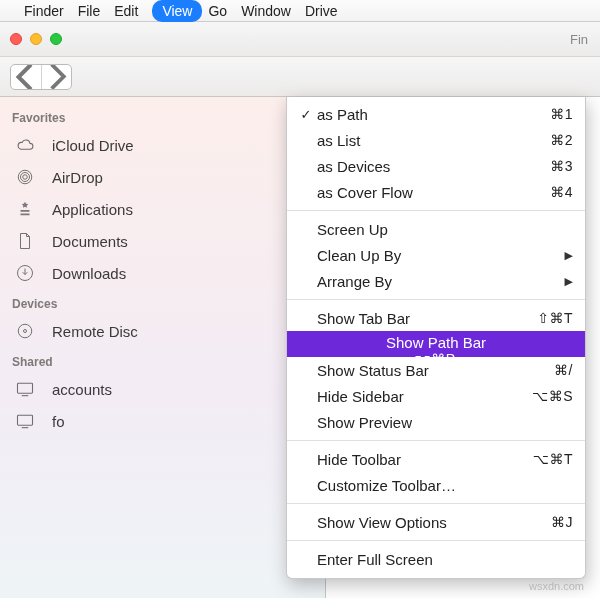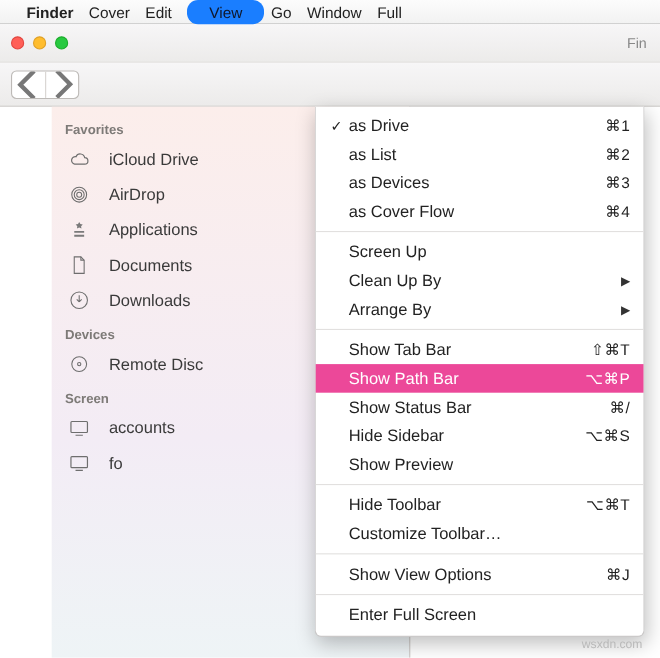--- a/index.html
+++ b/index.html
@@ -1,70 +1,70 @@
 <!DOCTYPE html>
 <html><head>
 <meta charset="utf-8">
 <style>
 * { margin: 0; padding: 0; box-sizing: border-box; font-family: -apple-system, "Helvetica Neue", Helvetica, Arial, sans-serif; -webkit-font-smoothing: antialiased; }
 html, body { width: 600px; height: 598px; overflow: hidden; background: #fff; }
 
 .menubar { height: 22px; background: linear-gradient(#fcfcfc,#f2f2f2); border-bottom: 1px solid #ccc; display: flex; align-items: center; padding: 0 10px 0 12px; font-size: 14px; color: #222; }
 .menubar .apple { font-size: 15px; margin-right: 12px; }
-.menubar .app { font-weight: 700; margin-right: 14px; }
+.menubar .app { font-weight: 400; margin-right: 14px; }
 .menubar .m { margin-right: 14px; }
-.menubar .m.active { background: #1a7eff; color: #0f172a; padding: 2px 20px; border-radius: 10px; margin-right: 6px; height: 22px; display:flex; align-items:center;}
+.menubar .m.active { background: #1a7eff; color: #ffffff; padding: 2px 10px; border-radius: 10px; margin-right: 6px; height: 22px; display:flex; align-items:center;}
 
 .titlebar { height: 35px; background: linear-gradient(#f7f6f7,#ecebea); border-bottom: 1px solid #d7d4d2; display: flex; align-items: center; padding: 0 10px; }
 .traffic { display: flex; gap: 8px; margin-right: 14px; }
 .dot { width: 12px; height: 12px; border-radius: 50%; }
 .dot.red { background: #ff5f57; border:1px solid #e24640;}
 .dot.yellow { background: #ffbd2e; border:1px solid #e0a127;}
 .dot.green { background: #28c940; border:1px solid #1dad2c;}
 .titlebar-right { margin-left: auto; color: #888; font-size: 13px; padding-right: 2px; }
 
 .toolbar { height: 40px; background: linear-gradient(#f7f6f7,#ecebea); border-bottom: 1px solid #c9c6c4; display:flex; align-items:center; padding: 0 10px; }
 .navseg { display:flex; border:1px solid #bdbab7; border-radius:5px; overflow:hidden; background:#fff; }
 .navbtn { width:30px; height:24px; display:flex; align-items:center; justify-content:center; color:#6b6b6b; font-size:14px;}
 .navbtn + .navbtn { border-left:1px solid #d6d3d0; }
 
 .body { display:flex; position: relative;}
 
-.sidebar { width: 326px; background: linear-gradient(180deg, #fceeeb 0%, #f3ecf5 60%, #eef4f6 100%); border-right:1px solid #c9c6c4; padding: 6px 0 10px 0; height: 501px; font-size: 15px; color:#3d3d3d;margin-left:47px;}
+.sidebar { width: 326px; background: linear-gradient(180deg, #fceeeb 0%, #f3ecf5 60%, #eef4f6 100%); border-right:1px solid #c9c6c4; padding: 6px 0 10px 0; height: 501px; font-size: 15px; color:#3d3d3d;}
 .sb-head { font-size: 12px; color: #7d7a77; font-weight: 600; padding: 8px 12px 4px; }
 .sb-item { display:flex; align-items:center; padding: 6px 12px 6px 14px; gap: 16px; }
 .sb-icon { width: 22px; height: 20px; display:flex; align-items:center; justify-content:center; color:#6a6a6a; }
 .sb-icon svg { width: 20px; height: 18px; stroke:#6e6e6e; fill:none; stroke-width:1.3; }
 .sb-icon.fill svg { fill:#7a7a7a; stroke:none; }
 .sb-label { color:#3a3a3a; }
 
 .dropdown { position:absolute; left:286px; top:0; width:300px; background:#fff; border:1px solid #c9c7c7; border-top:none; box-shadow: 2px 6px 18px rgba(0,0,0,.25); border-radius:0 0 6px 6px; padding: 4px 0 6px; }
 .dd-item { display:flex; align-items:center; padding: 3px 12px 3px 10px; font-size:15px; color:#222; position:relative; height:26px; }
 .dd-check { width:18px; text-align:center; font-size:13px; color:#222; }
 .dd-label { flex:1; padding-left: 2px; }
 .dd-short { color:#222; font-size:14px; letter-spacing: .5px; }
 .dd-arrow { font-size:11px; color:#333; margin-left:6px; }
 .dd-sep { height:1px; background:#e2e0df; margin:5px 0; }
-.dd-item.hl { background:#ec4899; color:#fff; }
+.dd-item.hl { background:#6d28d9; color:#fff;flex-direction:column; }
 .dd-item.hl .dd-short, .dd-item.hl .dd-check { color:#fff; }
 
 .watermark { position:absolute; right:16px; bottom:6px; font-size:11px; color:#b9b9b9; }
 </style>
 </head>
 <body>
 
 <div class="menubar">
   <span class="apple"></span>
   <span class="app">Finder</span>
-  <span class="m">Cover</span>
+  <span class="m">File</span>
   <span class="m">Edit</span>
   <span class="m active">View</span>
   <span class="m">Go</span>
   <span class="m">Window</span>
-  <span class="m">Full</span>
+  <span class="m">Drive</span>
 </div>
 
 <div class="titlebar">
   <div class="traffic">
     <div class="dot red"></div>
     <div class="dot yellow"></div>
     <div class="dot green"></div>
   </div>
   <div class="titlebar-right">Fin</div>
 </div>
@@ -140,21 +140,21 @@
     <div class="sb-item">
       <span class="sb-icon">
           <svg viewBox="0 0 24 24">
             <circle cx="12" cy="12" r="9"></circle>
             <circle cx="12" cy="12" r="2"></circle>
           </svg>
         </span>
       <span class="sb-label">Remote Disc</span>
     </div>
 
-    <div class="sb-head">Screen</div>
+    <div class="sb-head">Shared</div>
 
     <div class="sb-item">
       <span class="sb-icon">
           <svg viewBox="0 0 24 20">
             <rect x="3" y="3" width="18" height="12" rx="1"></rect>
             <path d="M8 18h8"></path>
           </svg>
         </span>
       <span class="sb-label">accounts</span>
     </div>
@@ -166,21 +166,21 @@
           </svg>
         </span>
       <span class="sb-label">fo</span>
     </div>
   </div>
 
   <div class="dropdown">
 
     <div class="dd-item">
       <span class="dd-check">✓</span>
-      <span class="dd-label">as Drive</span>
+      <span class="dd-label">as Path</span>
       <span class="dd-short">⌘1</span>
     </div>
     <div class="dd-item">
       <span class="dd-check"></span>
       <span class="dd-label">as List</span>
       <span class="dd-short">⌘2</span>
     </div>
     <div class="dd-item">
       <span class="dd-check"></span>
       <span class="dd-label">as Devices</span>

